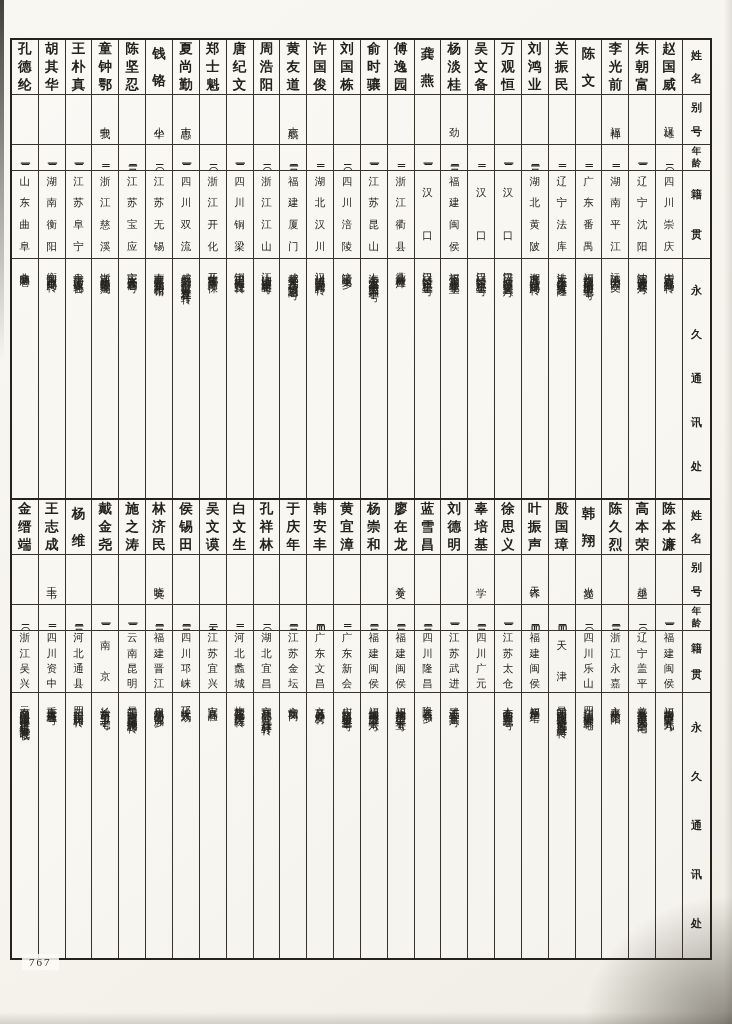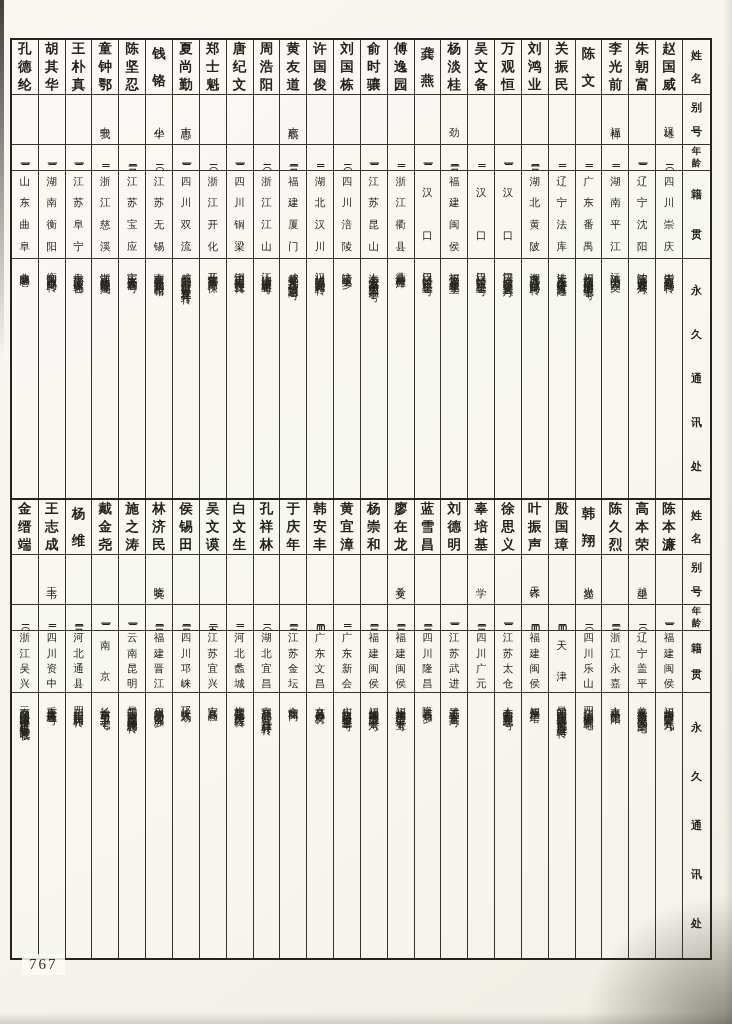--- a/index.html
+++ b/index.html
@@ -58,21 +58,21 @@
   
   .spread{display:flex;flex-direction:column;justify-content:space-around;align-items:center;
     height:100%;width:100%;writing-mode:horizontal-tb;}
   .spread span{display:block;line-height:1;}
   .name.spread span{font-size:13.5px;font-weight:bold;}
   .origin.spread span{font-size:10.5px;}
   .h-label span{font-size:11px;font-weight:bold;}
   .h-age span{font-size:9.5px;}
 
   .page-number{
-    position:absolute;left:22px;top:954px;font-size:15px;letter-spacing:2px;
+    position:absolute;left:22px;top:954px;font-size:11px;letter-spacing:2px;
     color:#2c2a22;background:rgba(252,251,246,.85);padding:2px 7px;
     font-family:"Liberation Serif",serif;
   }
 </style>
 </head>
 <body>
 
 <div class="page">
   <div class="edge-left"></div>
   <div class="edge-right"></div>

